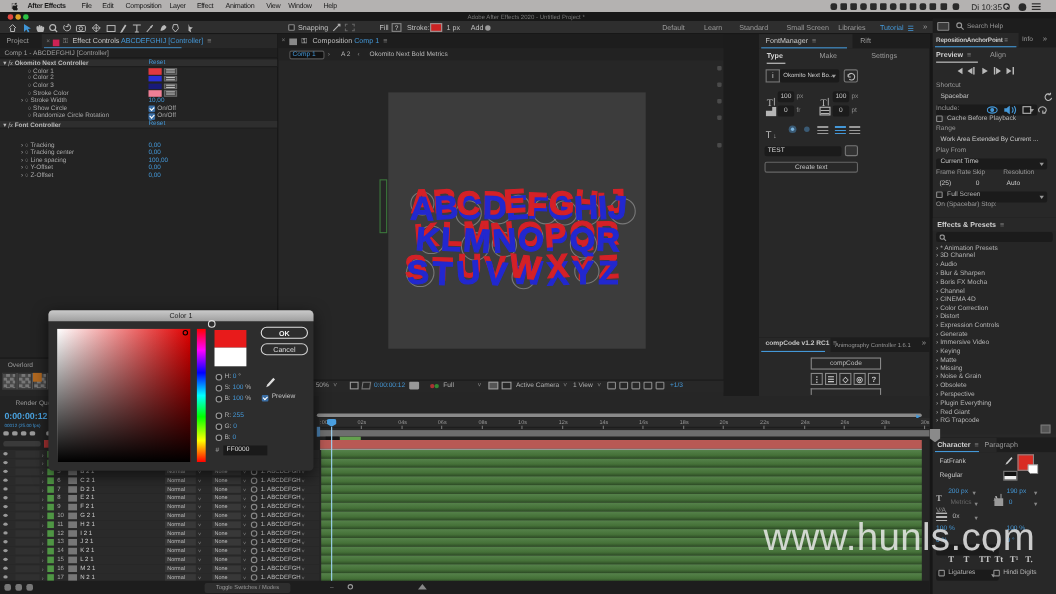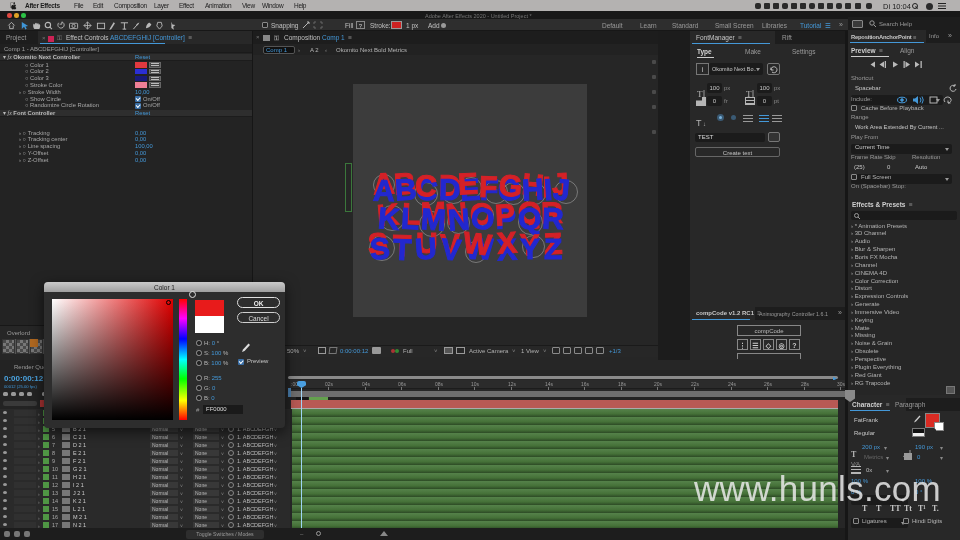--- a/index.html
+++ b/index.html
@@ -33,21 +33,21 @@
 <div class="abs" style="left:782px;top:3px;width:5.5px;height:5.5px;background:#2a2a2a;border-radius:2px;"></div>
 <div class="abs" style="left:791px;top:3px;width:5.5px;height:5.5px;background:#2a2a2a;border-radius:1px;"></div>
 <div class="abs" style="left:800px;top:3px;width:5.5px;height:5.5px;background:#2a2a2a;border-radius:1px;"></div>
 <div class="abs" style="left:809px;top:3px;width:5.5px;height:5.5px;background:#2a2a2a;border-radius:2px;"></div>
 <div class="abs" style="left:818px;top:3px;width:5.5px;height:5.5px;background:#2a2a2a;border-radius:1px;"></div>
 <div class="abs" style="left:827px;top:3px;width:5.5px;height:5.5px;background:#2a2a2a;border-radius:1px;"></div>
 <div class="abs" style="left:836px;top:3px;width:5.5px;height:5.5px;background:#2a2a2a;border-radius:2px;"></div>
 <div class="abs" style="left:845px;top:3px;width:5.5px;height:5.5px;background:#2a2a2a;border-radius:1px;"></div>
 <div class="abs" style="left:855px;top:3px;width:5.5px;height:5.5px;background:#2a2a2a;border-radius:1px;"></div>
 <div class="abs" style="left:866px;top:3px;width:5.5px;height:5.5px;background:#2a2a2a;border-radius:2px;"></div>
-<div class="abs" style="left:883px;top:1.5px;font-size:7.5px;color:#1c1c1c;">Di 10:04</div>
+<div class="abs" style="left:883px;top:1.5px;font-size:7.5px;color:#1c1c1c;">Di 10:35</div>
 <div class="abs" style="left:912px;top:2.5px;width:6px;height:6px;border:1.2px solid #222;border-radius:50%;"></div>
 <div class="abs" style="left:915px;top:7px;width:3px;height:1.2px;background:#222;transform:rotate(45deg);"></div>
 <div class="abs" style="left:926px;top:2.5px;width:7px;height:7px;background:#2a2a2a;border-radius:50%;"></div>
 <div class="abs" style="left:938px;top:3px;width:8px;height:1.2px;background:#222;box-shadow:0 2.5px #222,0 5px #222;"></div>
 <div class="abs" style="left:0;top:11px;width:960px;height:8px;background:#181818;"></div>
 <div class="abs" style="left:7px;top:13px;width:4.5px;height:4.5px;background:#df4740;border-radius:50%;"></div>
 <div class="abs" style="left:14px;top:13px;width:4.5px;height:4.5px;background:#deA126;border-radius:50%;"></div>
 <div class="abs" style="left:21px;top:13px;width:4.5px;height:4.5px;background:#2bc245;border-radius:50%;"></div>
 <div class="abs" style="left:425px;top:12.5px;font-size:5.5px;color:#767676;">Adobe After Effects 2020 - Untitled Project *</div>
 <div class="abs" style="left:0;top:19px;width:960px;height:12px;background:#2e2e2e;border-bottom:1px solid #171717;"></div>

